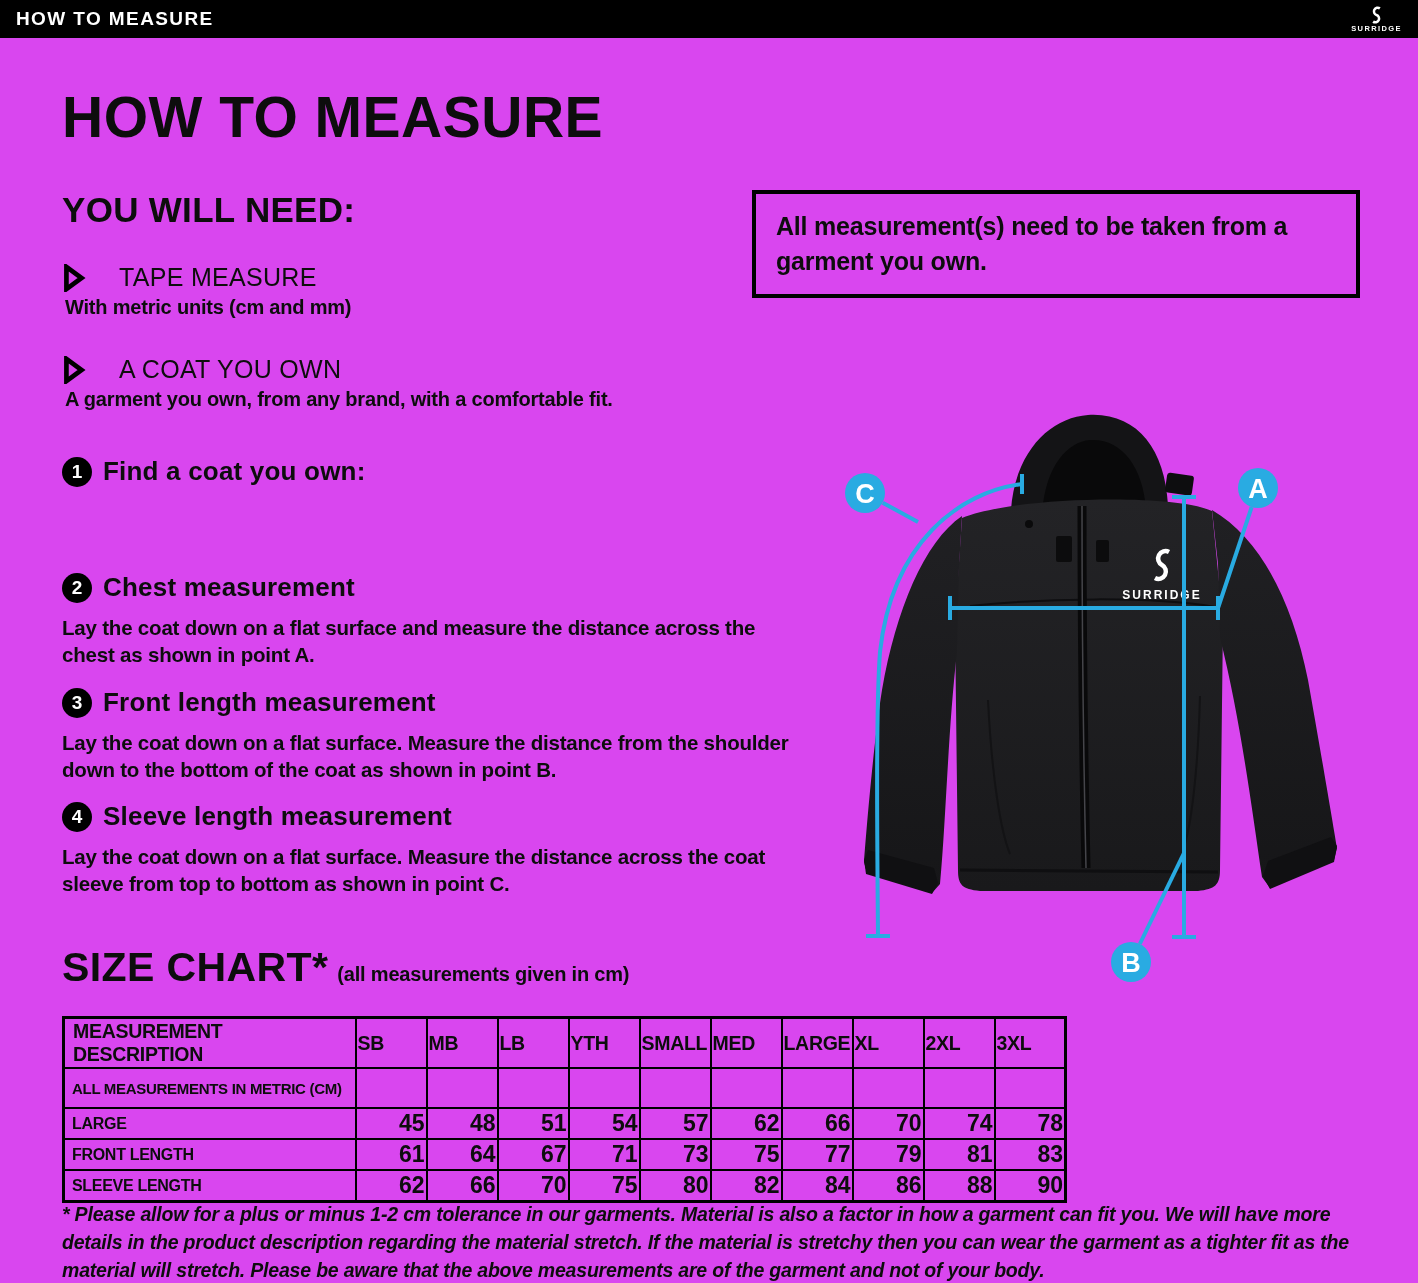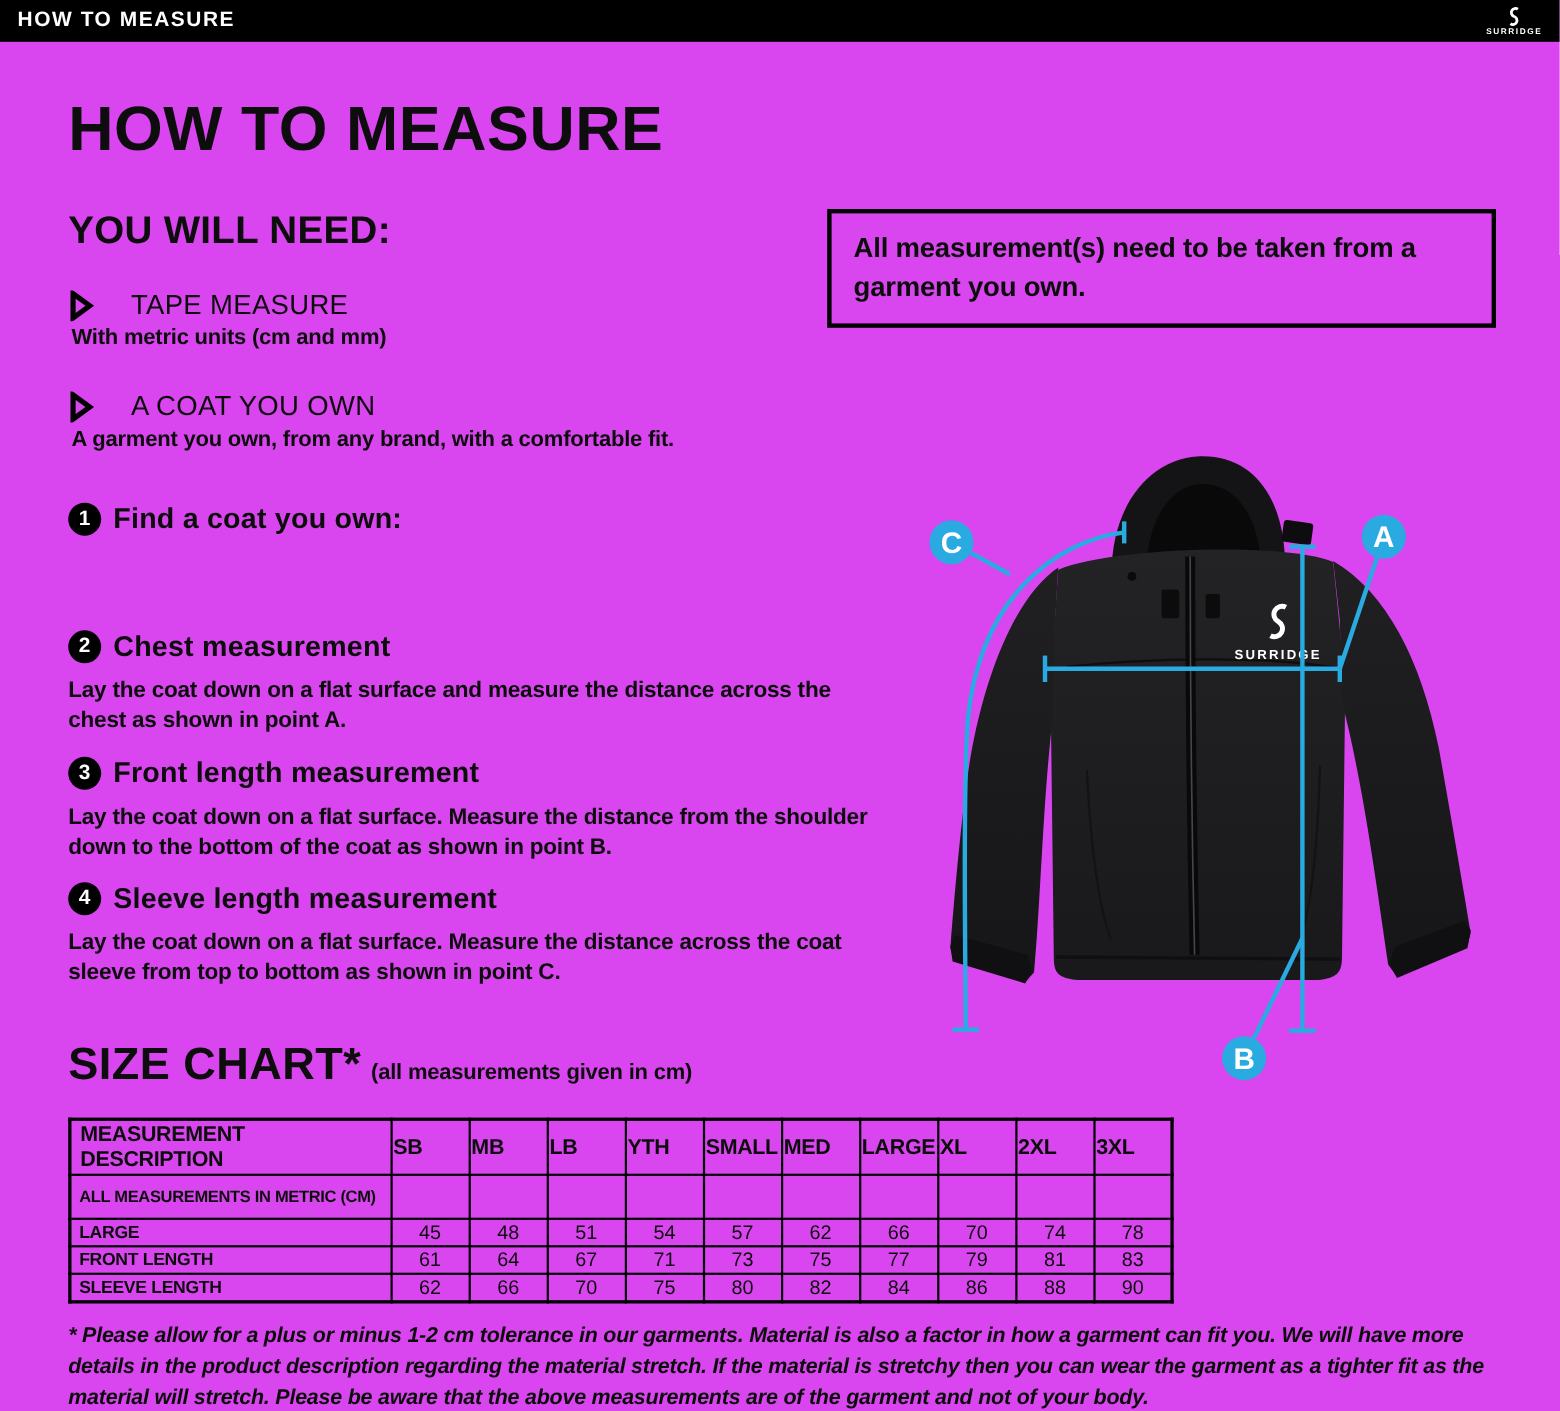--- a/index.html
+++ b/index.html
@@ -43,21 +43,21 @@
   .figure{position:absolute;left:820px;top:400px;width:580px;height:600px;margin:0;}
   
   .size-chart-h{position:absolute;left:62px;top:944px;margin:0;font-size:41px;font-weight:bold;letter-spacing:.4px;}
   .size-chart-h .sub{font-size:20px;letter-spacing:-.2px;margin-left:9px;}
   table{position:absolute;left:62px;top:1016px;border-collapse:collapse;border:3px solid #000;
         table-layout:fixed;}
   th,td{border:2px solid #000;box-sizing:border-box;}
   thead th{font-size:19.5px;font-weight:bold;height:37px;text-align:left;letter-spacing:-.3px;}
   th.desc{width:292px;text-align:left;padding-left:8px;}
   th.size-col{width:71px;}
-  tbody td{height:24px;text-align:center;font-size:18px;font-weight:normal;}
+  tbody td{height:24px;text-align:right;font-size:23px;font-weight:bold;}
   tbody td.label{text-align:left;padding-left:7px;font-weight:bold;font-size:16px;letter-spacing:-.3px;}
   tr.metric td{height:40px;}
   tr.metric td.label{font-size:15px;}
   
   .disclaimer{position:absolute;left:62px;top:1200px;width:1304px;margin:0;font-size:19.5px;
               font-weight:bold;font-style:italic;line-height:1.44;letter-spacing:-.2px;}
 </style>
 </head>
 <body>
 

